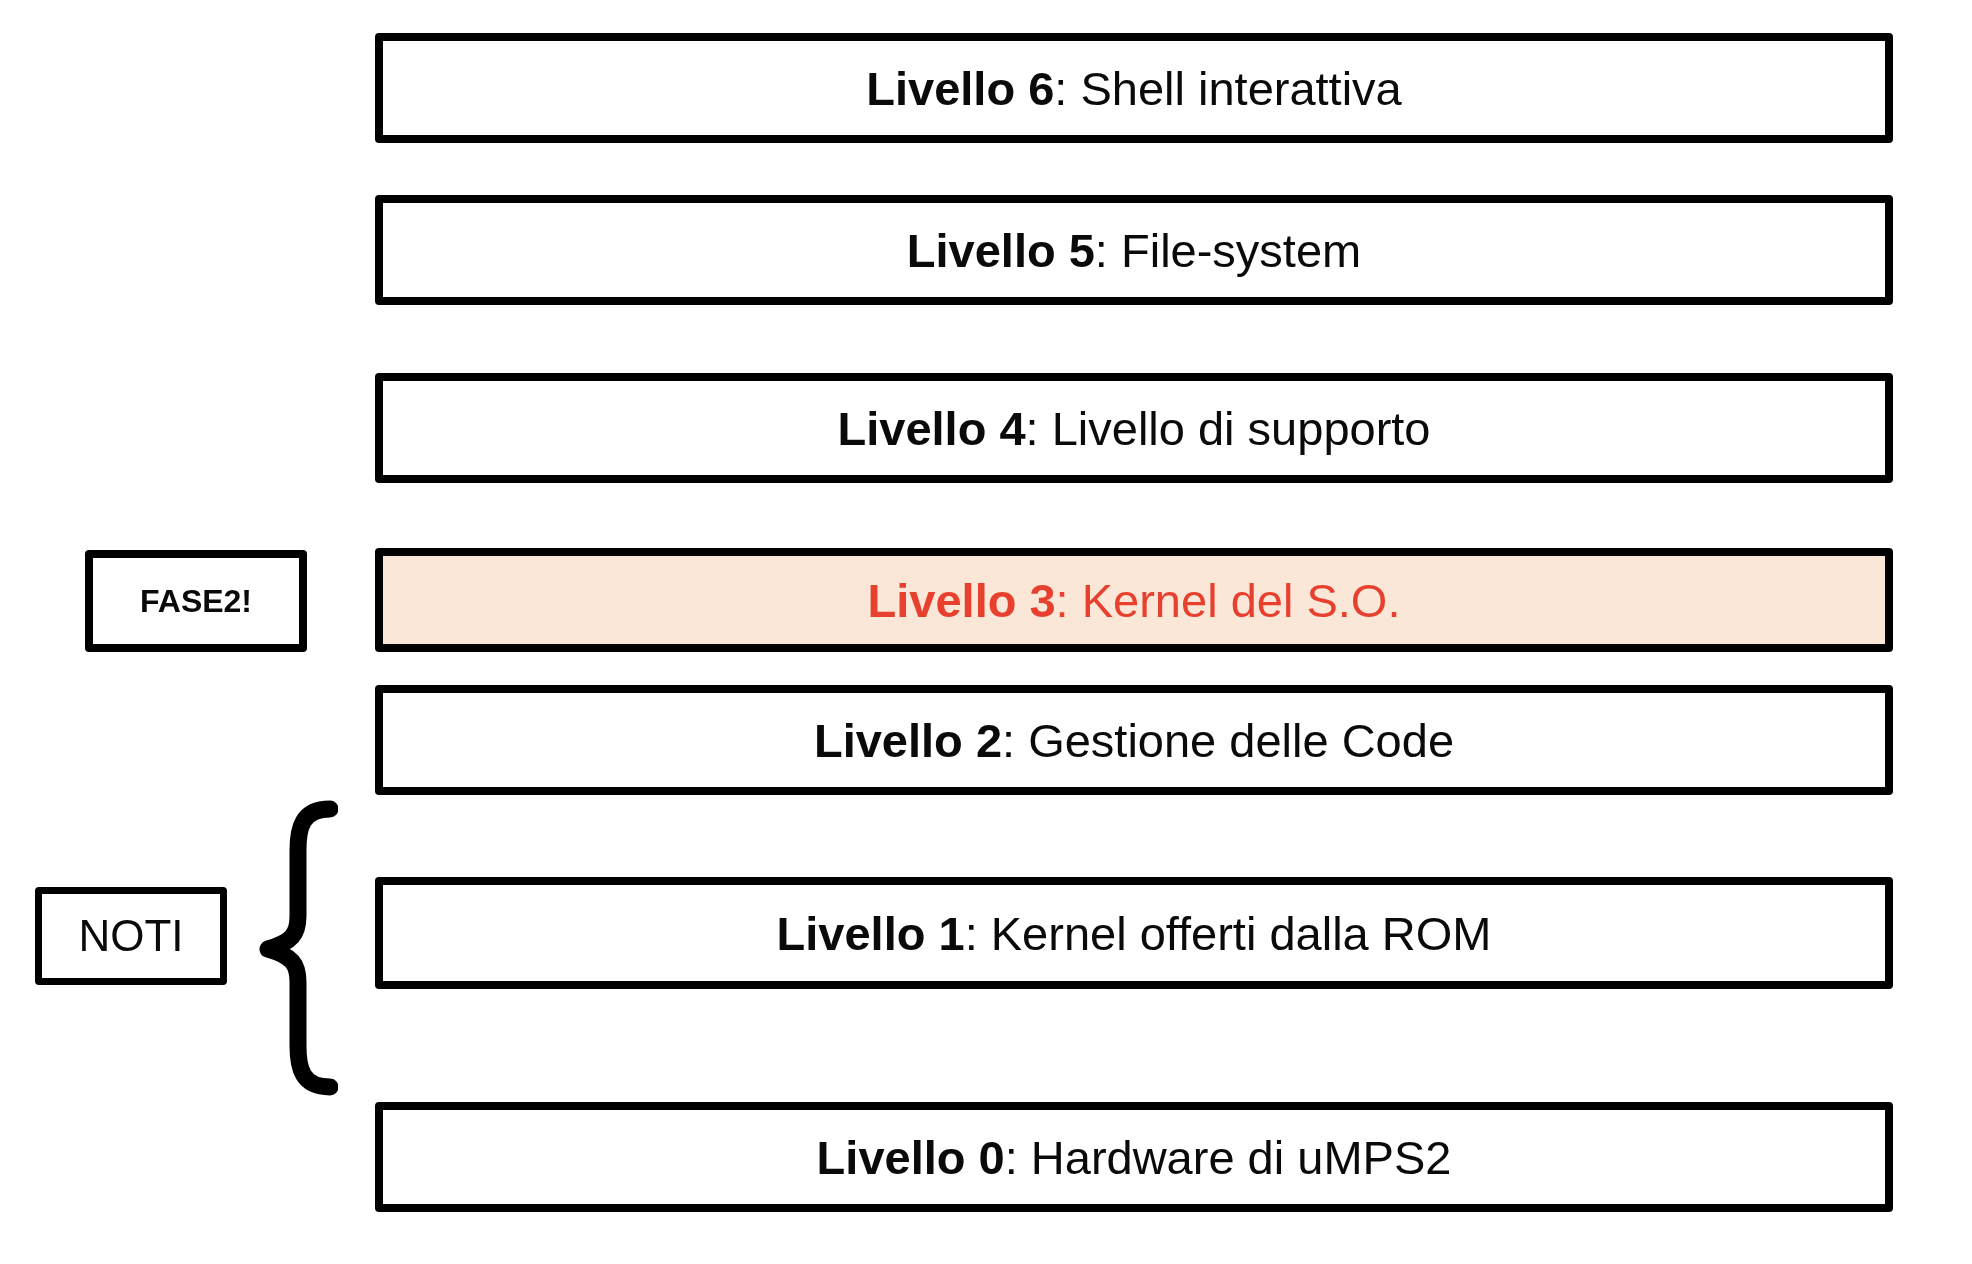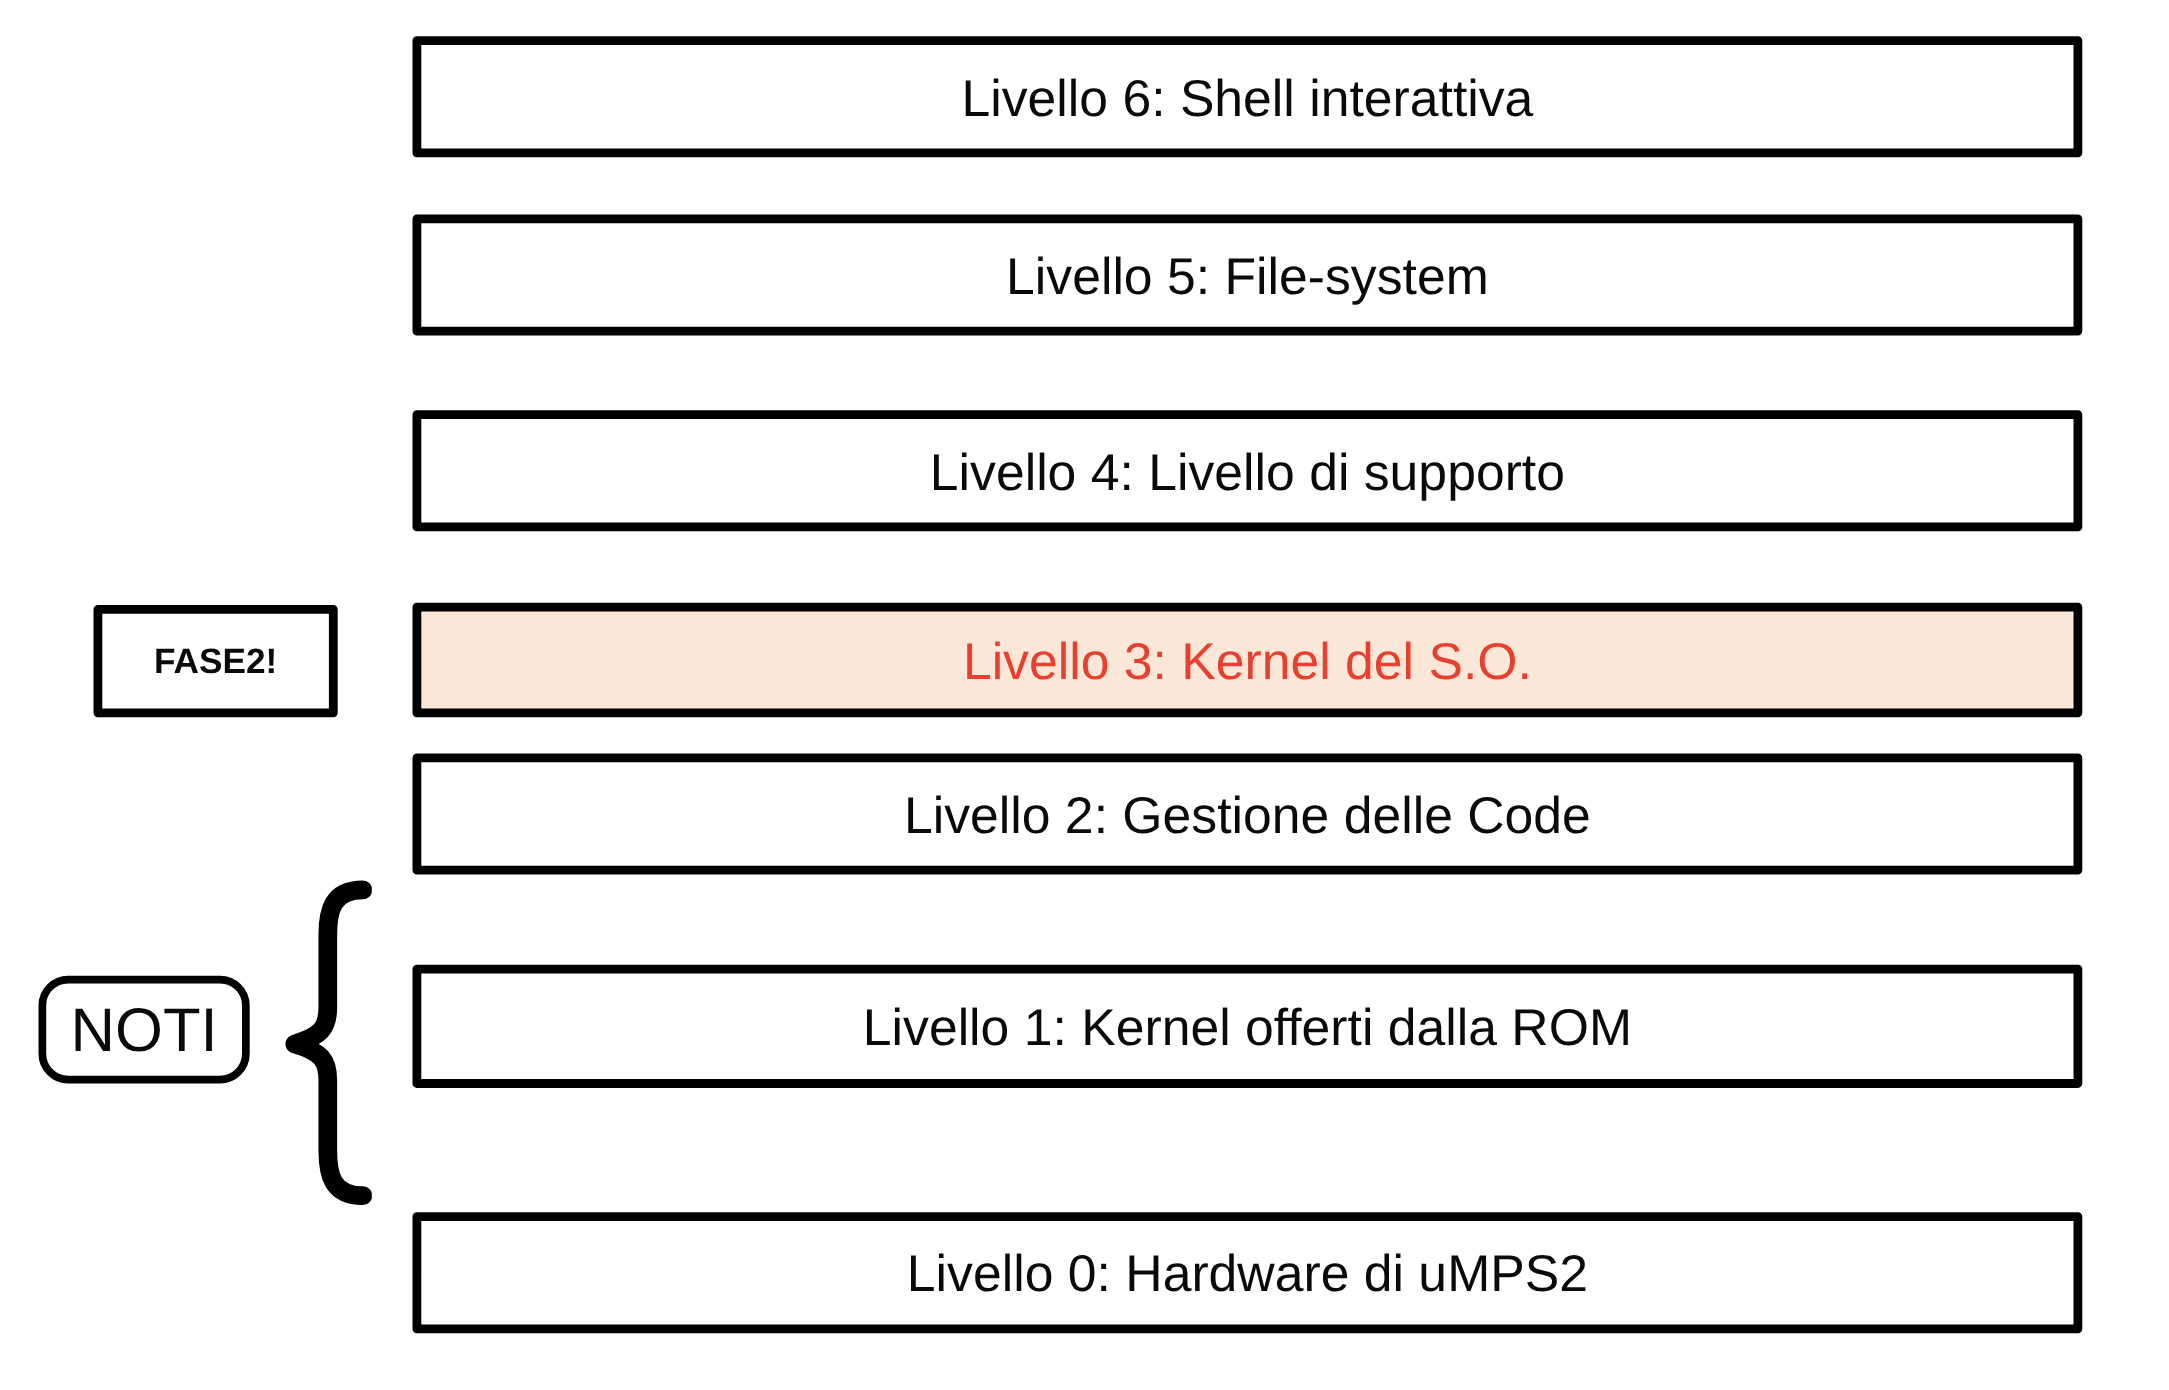--- a/index.html
+++ b/index.html
@@ -22,21 +22,21 @@
     position:absolute;
     left:375px;width:1518px;height:110px;
     box-sizing:border-box;
     border:8px solid var(--box-border);
     border-radius:4px;
     background:#FFFFFF;
     display:flex;align-items:center;justify-content:center;
     font-size:47px;line-height:1;
     white-space:pre;
   }
-  .level-name{font-weight:400;}
+  .level-name{font-weight:700;}
   .level-box.highlight{
     background:var(--highlight-bg);
     color:var(--highlight-text);
   }
   #level-6{top:33px;}
   #level-5{top:195px;}
   #level-4{top:373px;}
   #level-3{top:548px;height:104px;}
   #level-2{top:685px;}
   #level-1{top:877px;height:112px;}
@@ -50,21 +50,21 @@
     display:flex;align-items:center;justify-content:center;
     line-height:1;
   }
   #fase2-box{
     left:85px;top:550px;width:222px;height:102px;
     font-size:32px;font-weight:700;
   }
   #noti-box{
     left:35px;top:887px;width:192px;height:98px;
     border-width:7px;
-    font-size:56px;font-weight:400;border-radius:27px;
+    font-size:44px;font-weight:400;
   }
   .brace{
     position:absolute;
     left:252px;top:800px;width:86px;height:296px;
   }
 </style>
 </head>
 <body>
 
 <div class="canvas">

